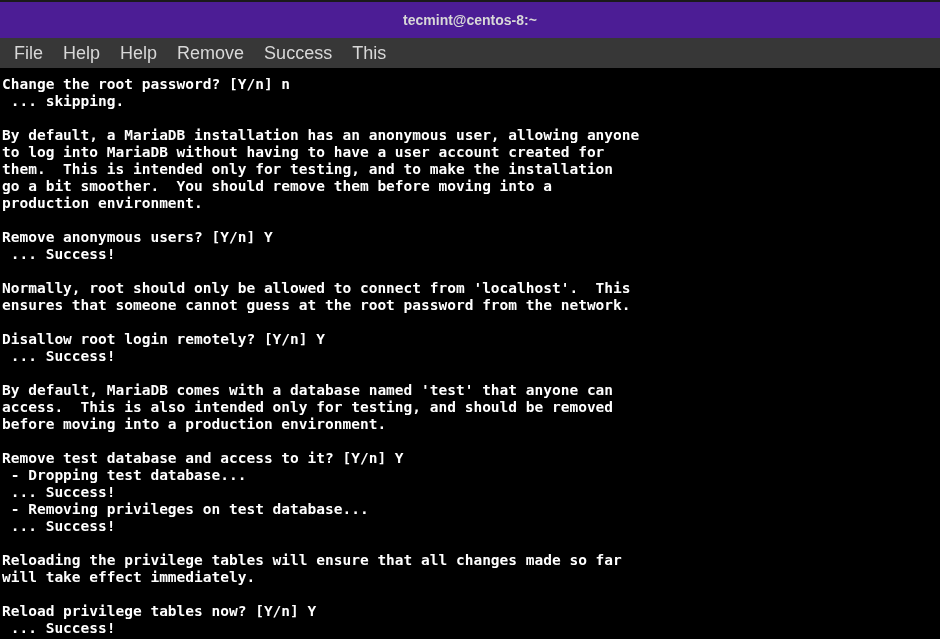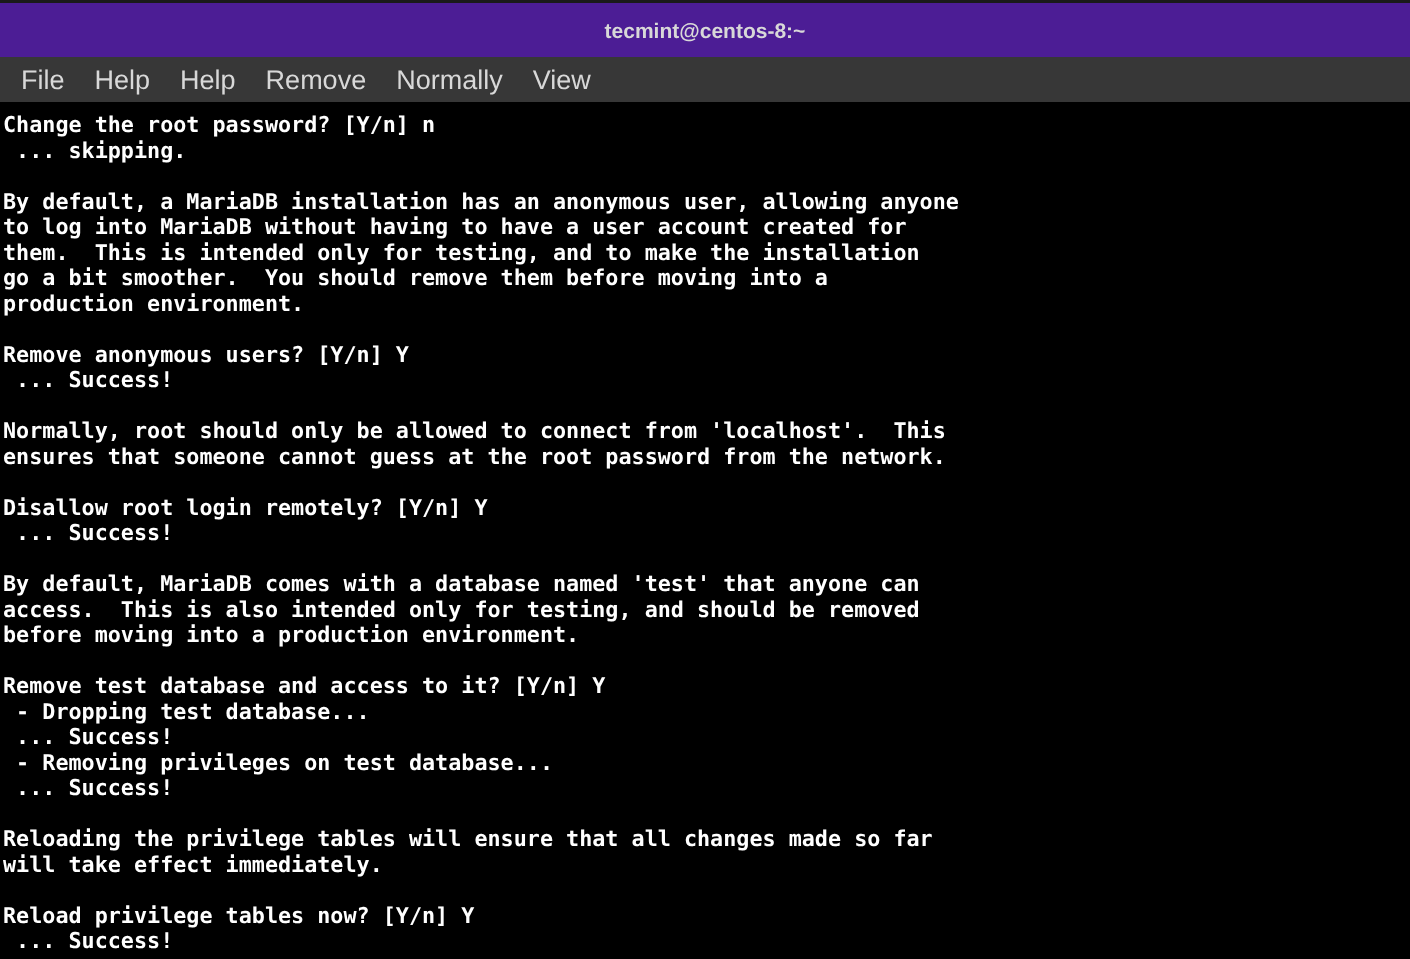--- a/index.html
+++ b/index.html
@@ -60,22 +60,22 @@
 
 <div class="titlebar">
   <span>tecmint@centos-8:~</span>
 </div>
 
 <div class="menubar">
   <div class="menu-item">File</div>
   <div class="menu-item">Help</div>
   <div class="menu-item">Help</div>
   <div class="menu-item">Remove</div>
-  <div class="menu-item">Normally</div>
-  <div class="menu-item">View</div>
+  <div class="menu-item">Success</div>
+  <div class="menu-item">This</div>
 </div>
 
 <div class="terminal-content">Change the root password? [Y/n] n
  ... skipping.
 
 By default, a MariaDB installation has an anonymous user, allowing anyone
 to log into MariaDB without having to have a user account created for
 them.  This is intended only for testing, and to make the installation
 go a bit smoother.  You should remove them before moving into a
 production environment.

